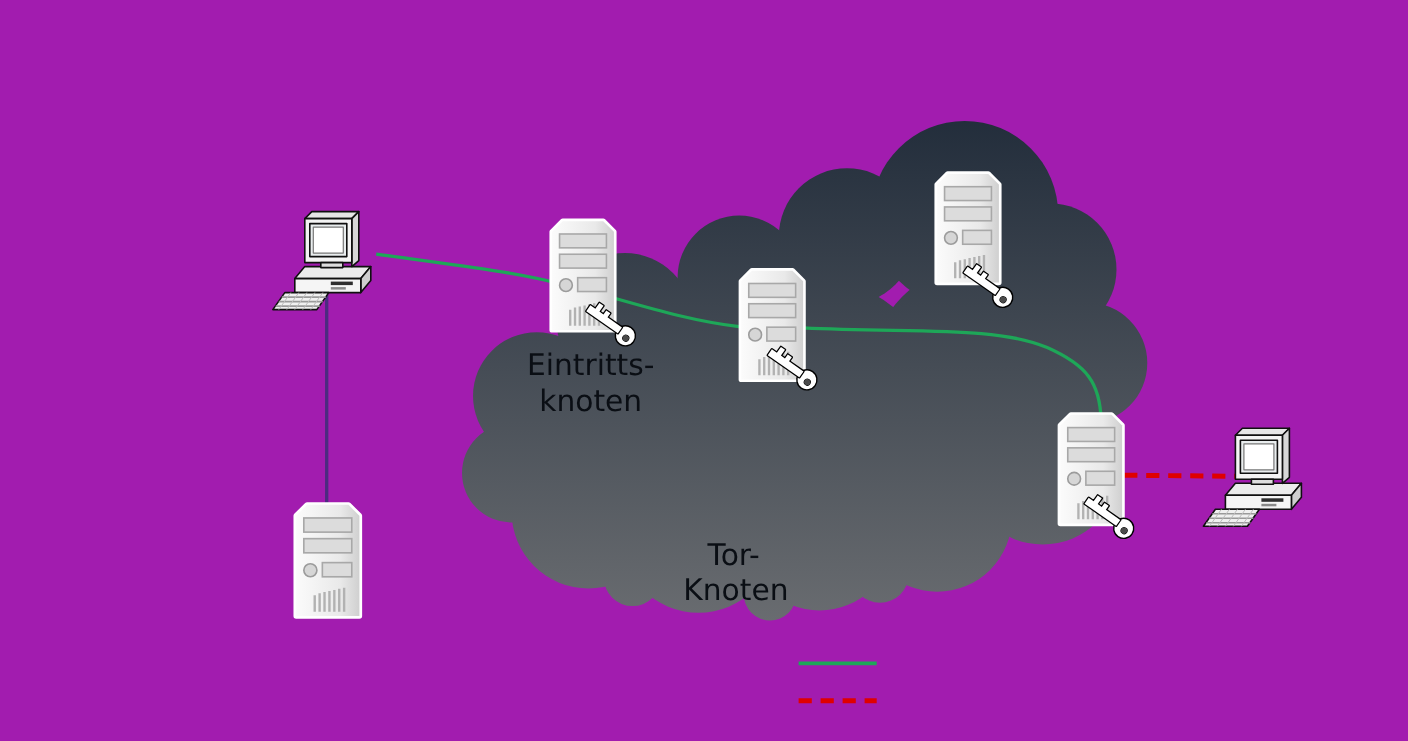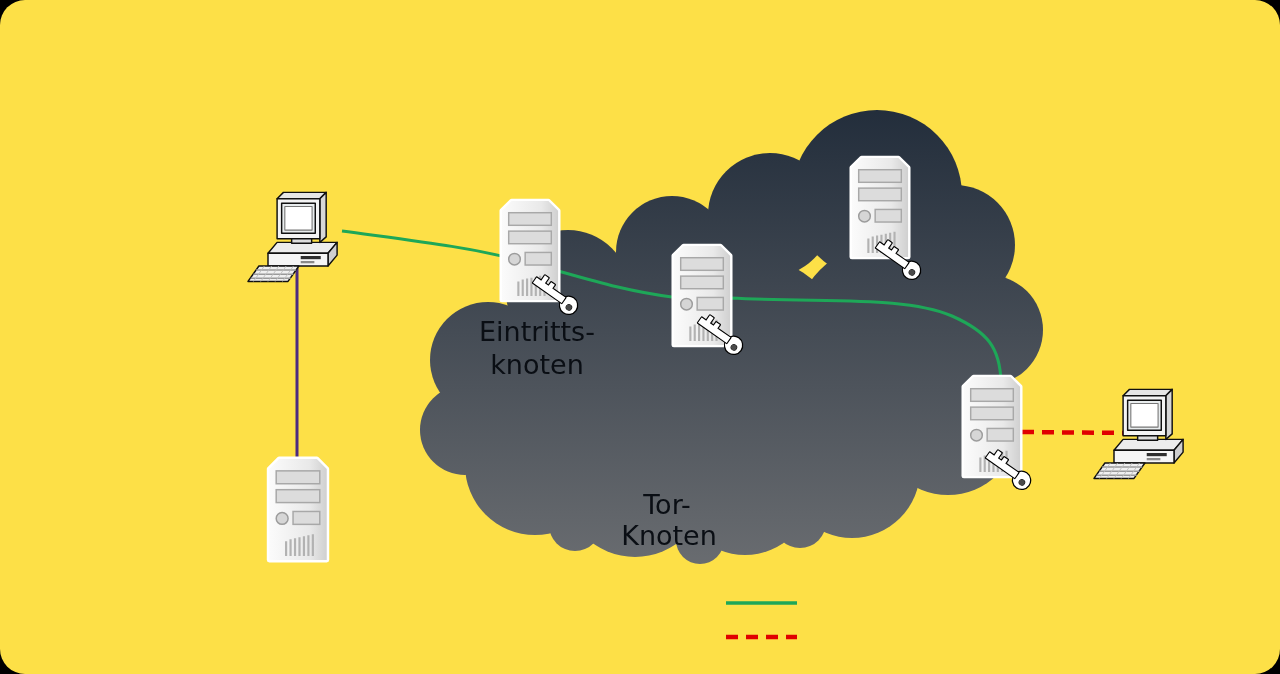--- a/index.html
+++ b/index.html
@@ -1,23 +1,22 @@
 <!DOCTYPE html>
 <html><head>
 <meta charset="utf-8">
 <style>
   html, body { margin: 0; padding: 0; background: #000; }
   #stage {
     position: relative;
     width: 1280px;
     height: 674px;
-    background: #fde047;
+    background: #a21caf;
     overflow: hidden;
     font-family: "DejaVu Sans", "Liberation Sans", sans-serif;
-    border-radius: 25px;
   }
   svg text {
     font-family: "DejaVu Sans", "Liberation Sans", sans-serif;
     font-size: 27px;
   }
 </style>
 </head>
 <body>
 
 <div id="stage">

